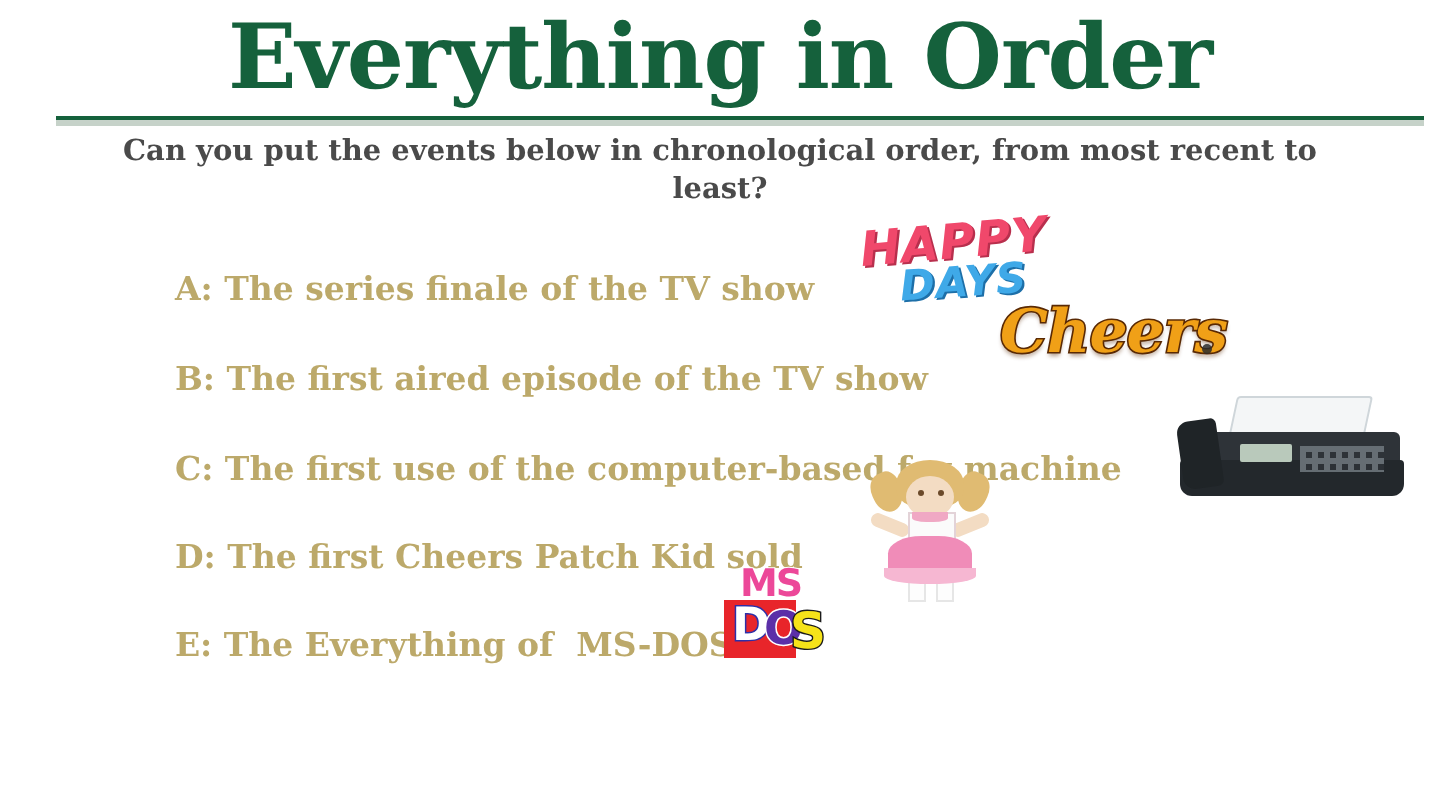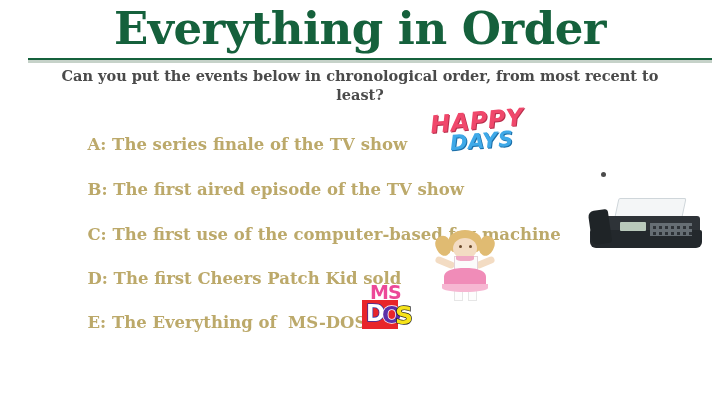--- a/index.html
+++ b/index.html
@@ -413,20 +413,23 @@
       
     </div>
 
   </div>
 
   <div class="art happydays">
     <div class="hd-happy">HAPPY</div>
     <div class="hd-days">DAYS</div>
   </div>
 
+  <div class="art cheers">
+    <div class="ch-text">Cheers</div>
+  </div>
 
   <div class="art fax">
     <div class="fax-paper"></div>
     <div class="fax-body"></div>
     <div class="fax-tray"></div>
     <div class="fax-screen"></div>
     <div class="fax-keys"></div>
     <div class="fax-handset"></div>
   </div>
   <div class="edge-dot"></div>

